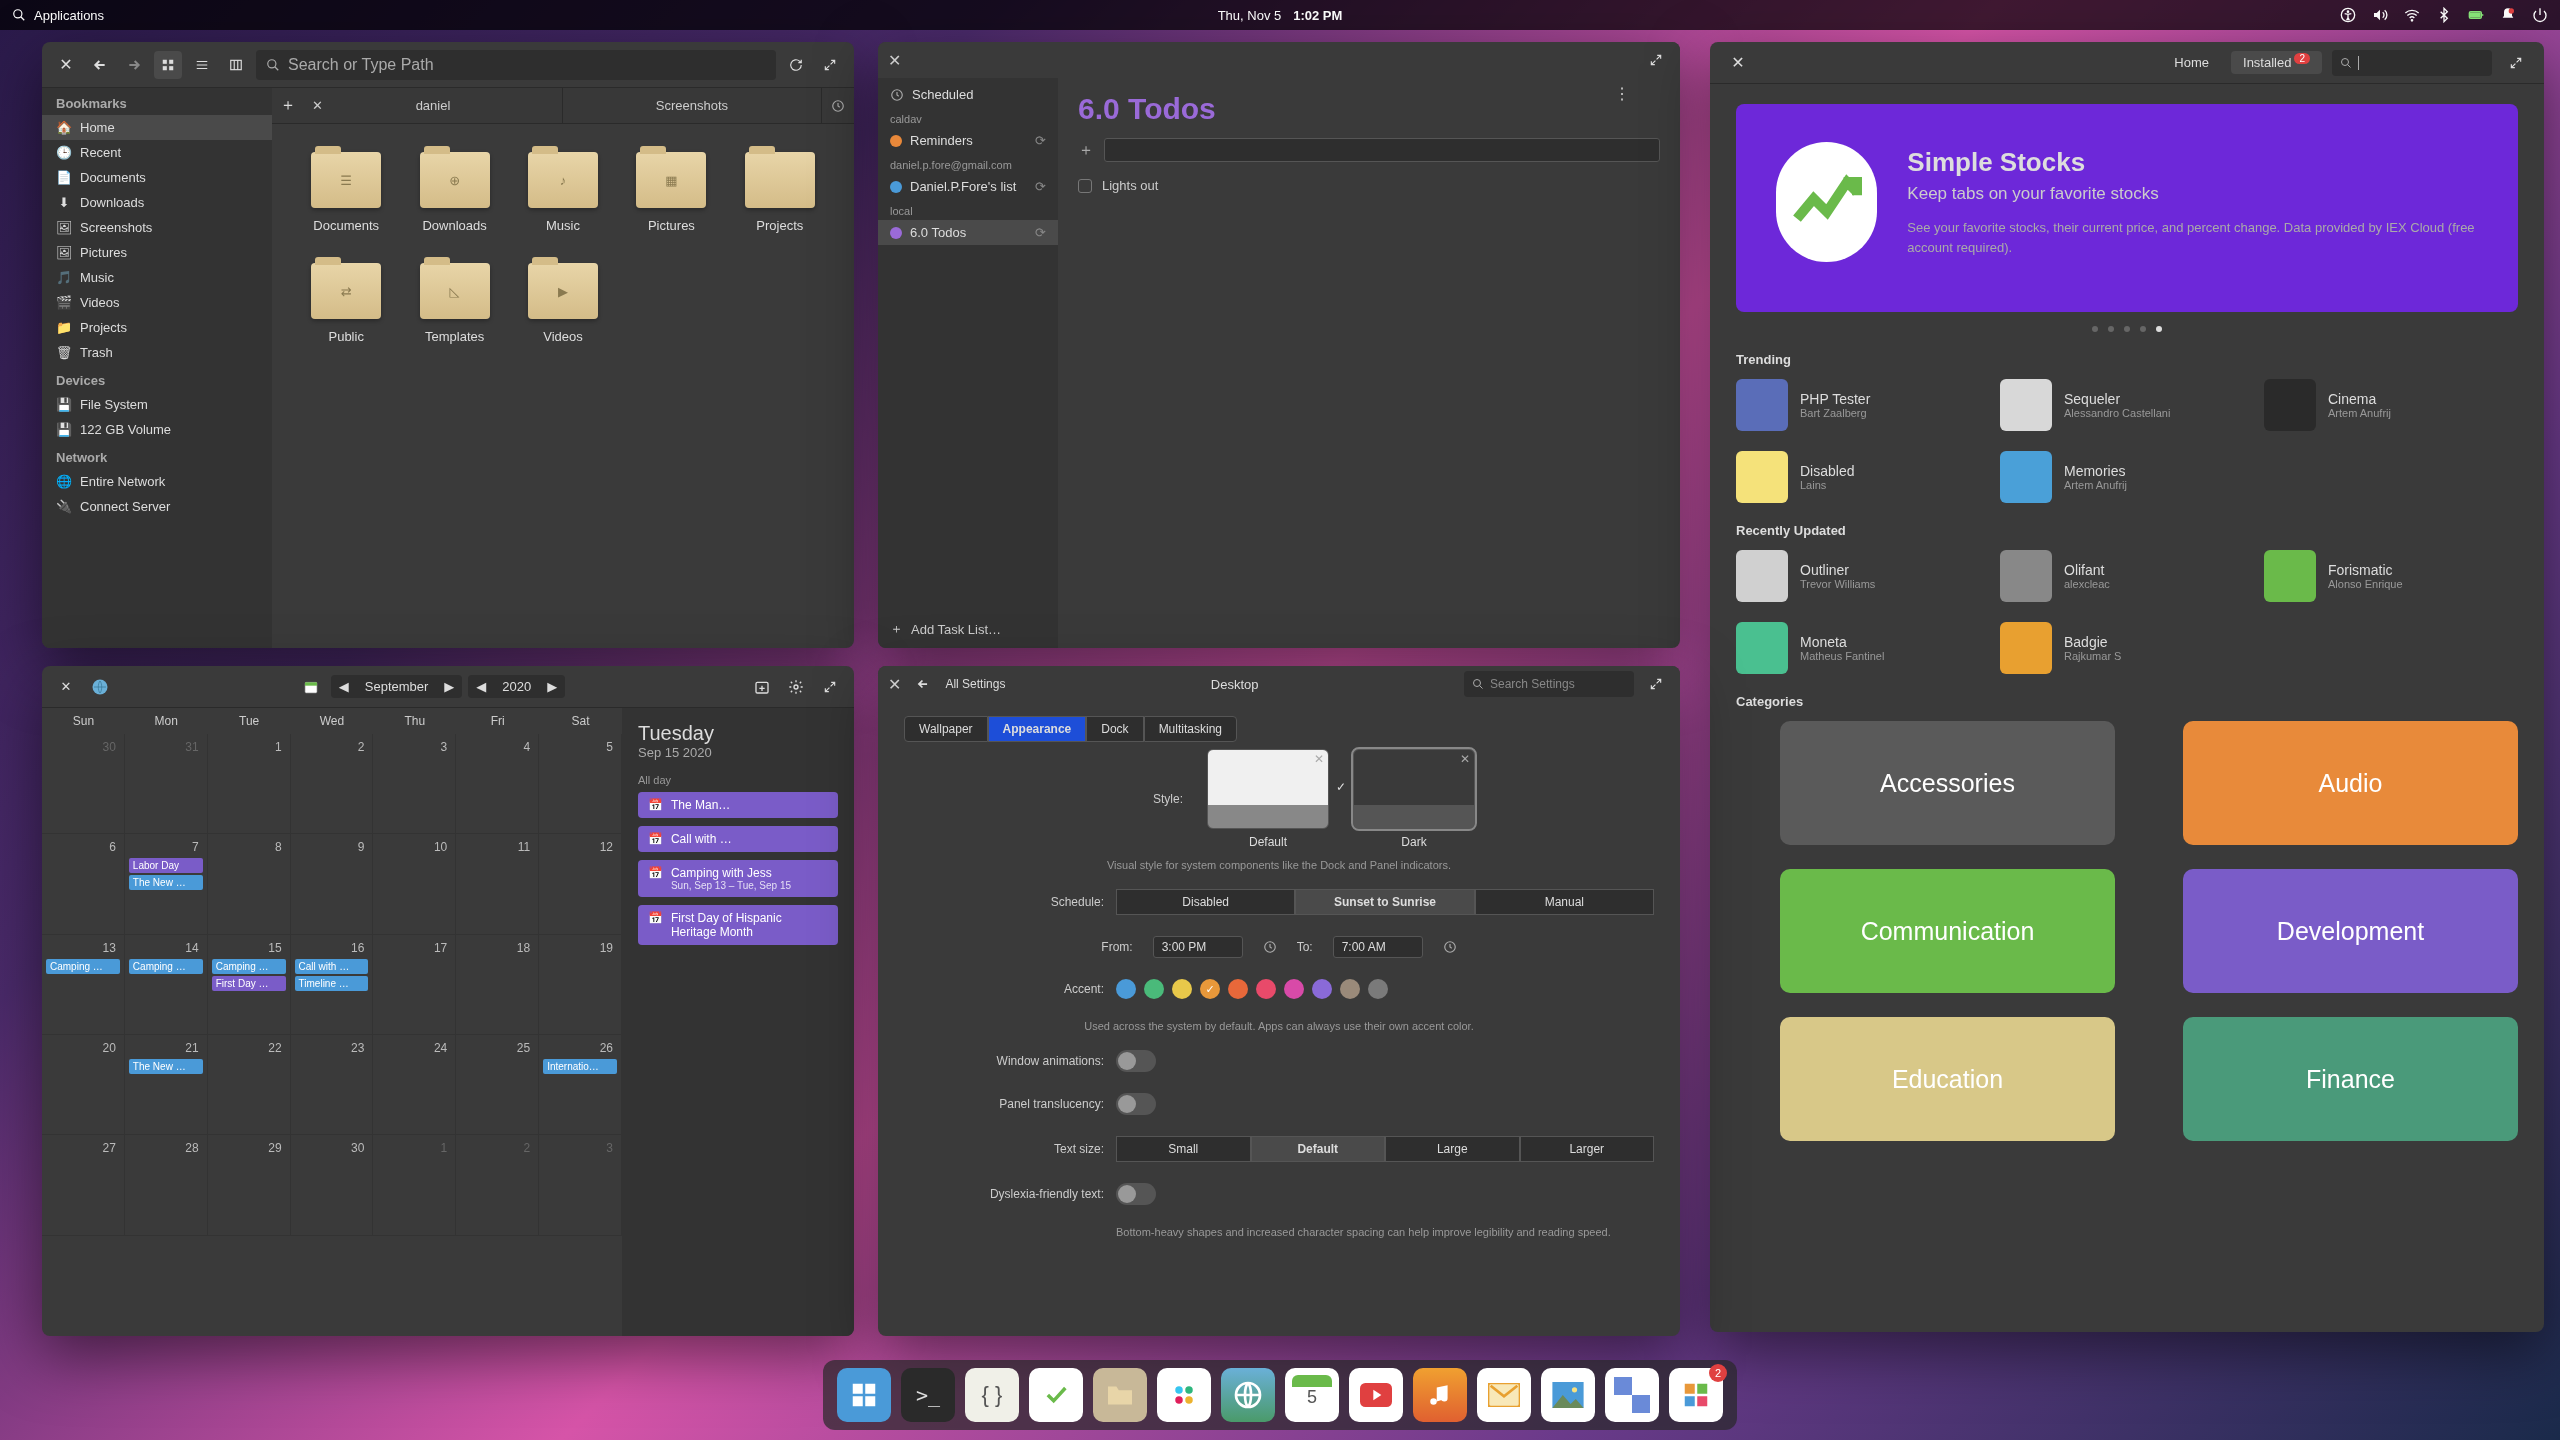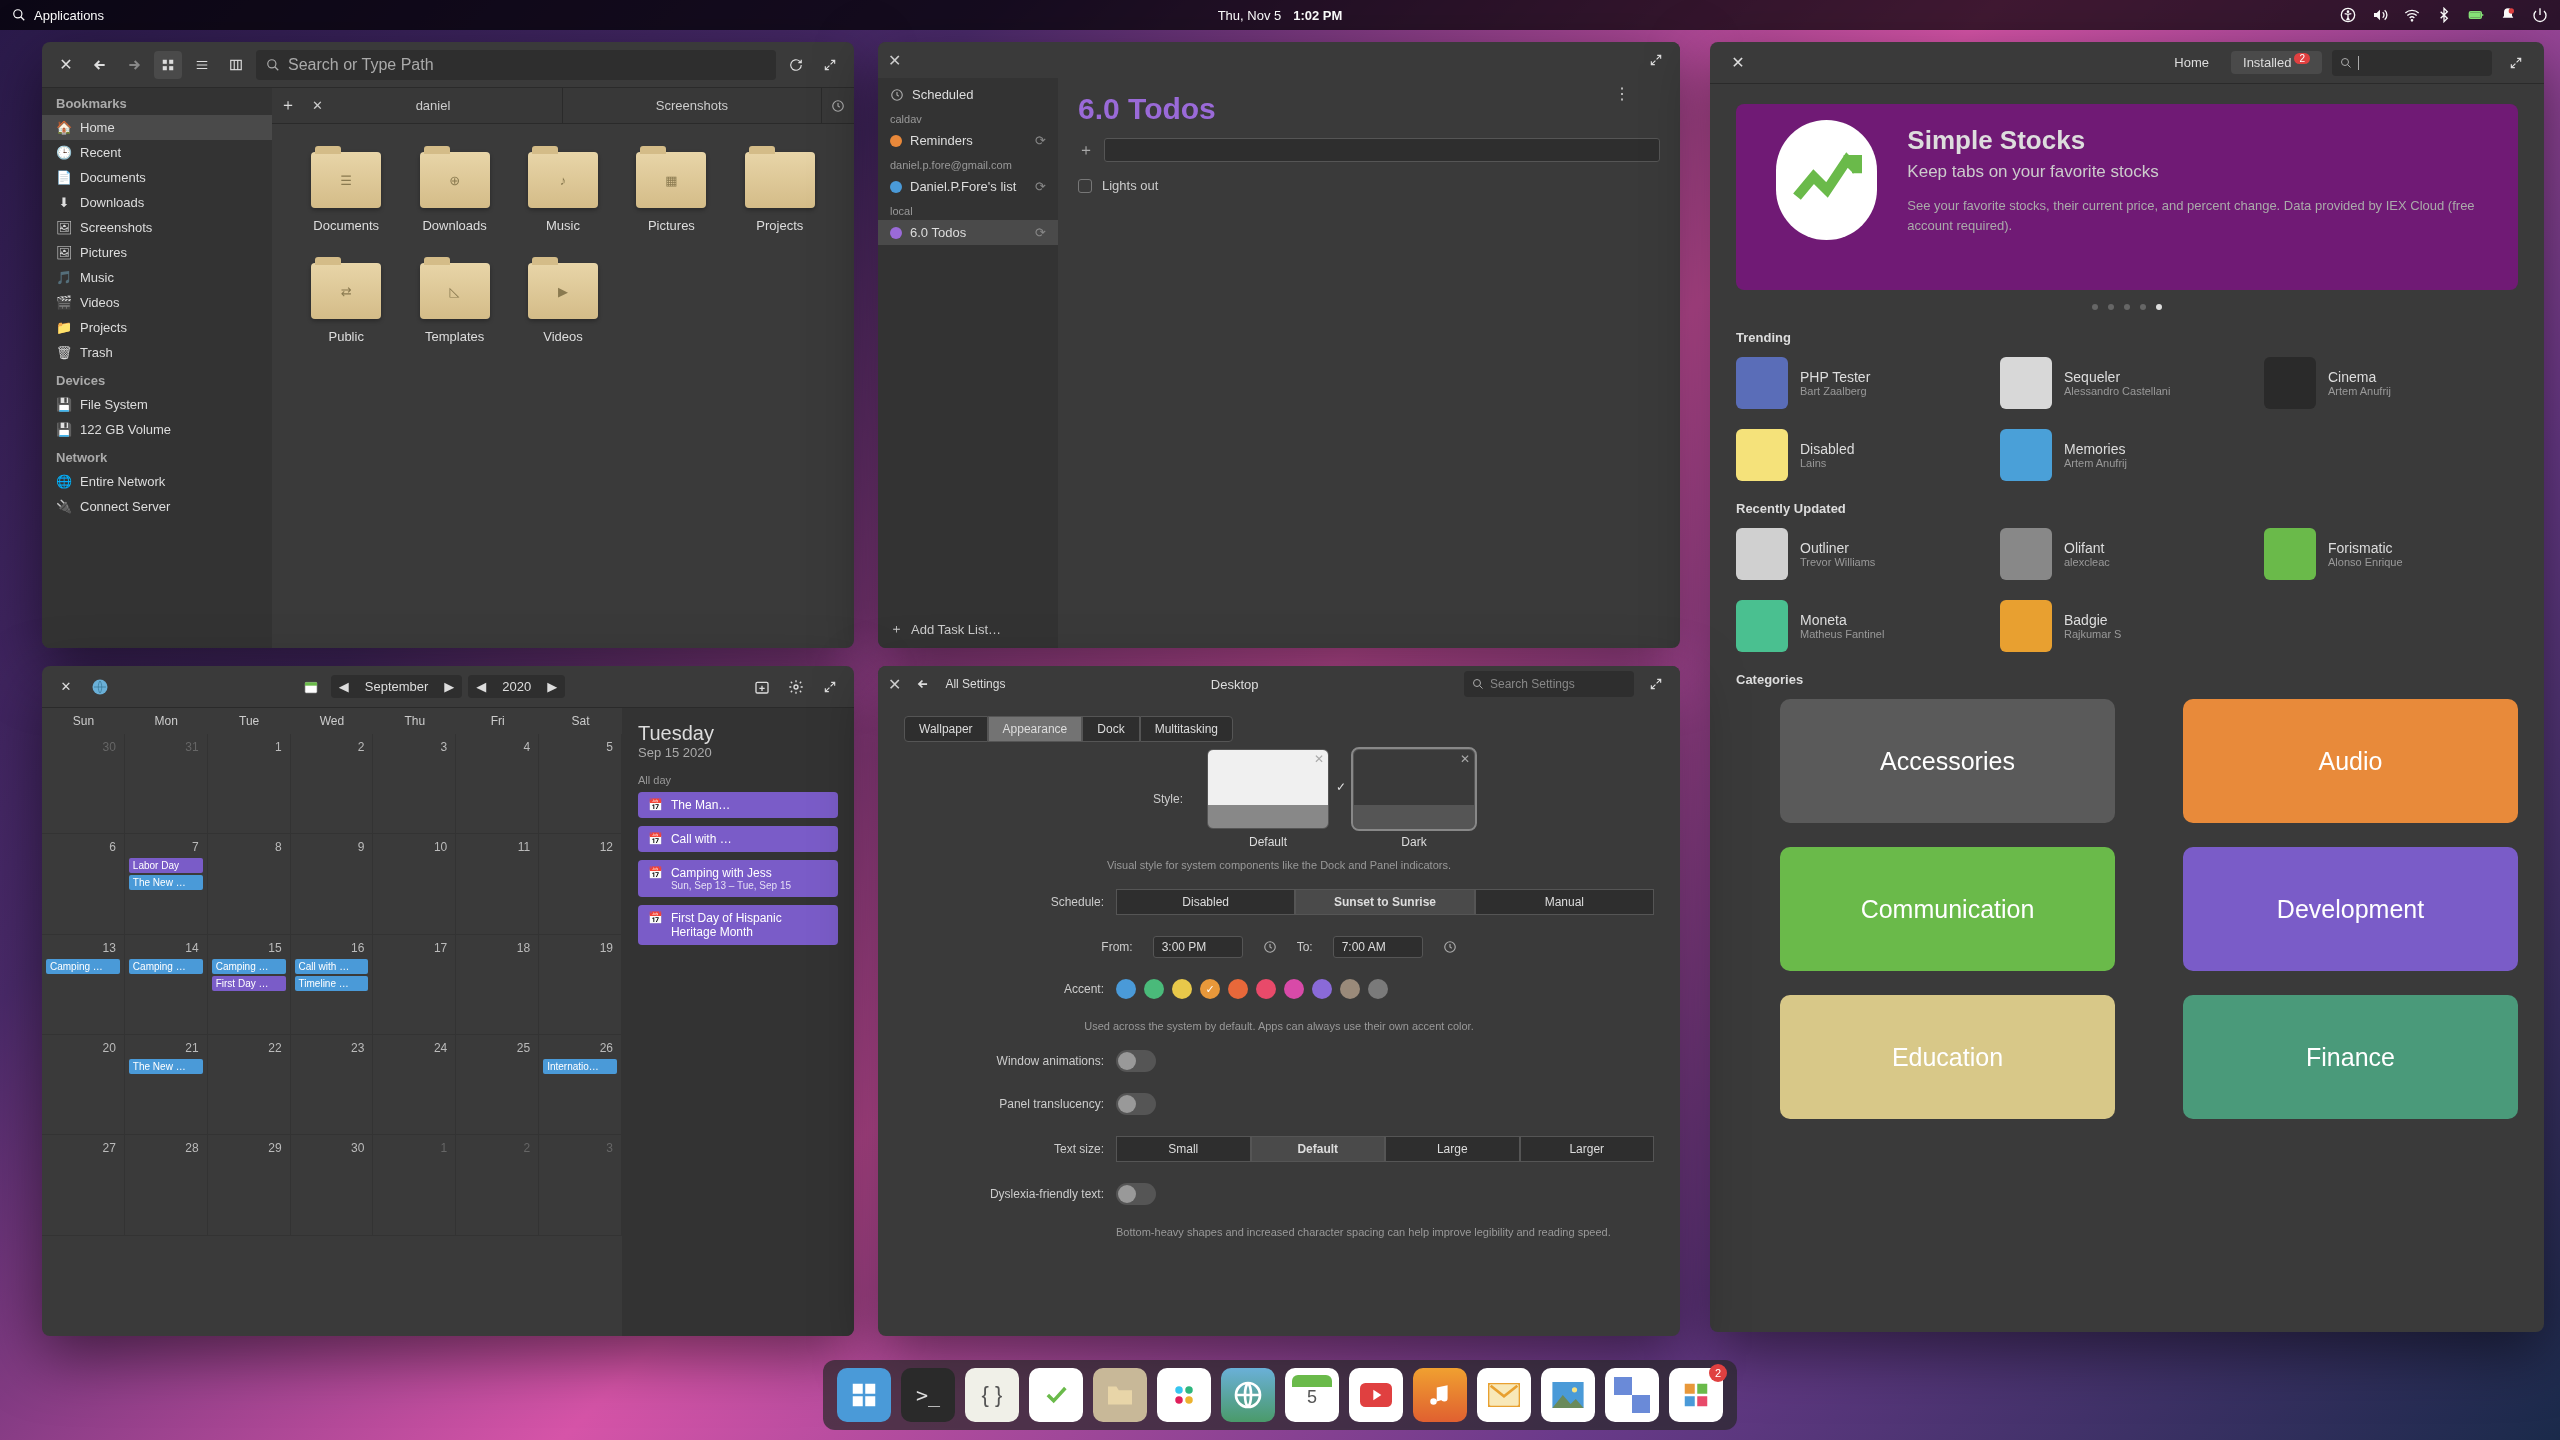--- a/index.html
+++ b/index.html
@@ -62,21 +62,21 @@
 #tasks .menu-dots { position:absolute; right:50px; top:42px; color:#ccc; }
 
 
 #apps { top:42px; left:1710px; width:834px; height:1290px; }
 #apps .toolbar { height:42px; display:flex; align-items:center; padding:0 14px; gap:10px; border-bottom:1px solid #2a2a2a; }
 #apps .pill { padding:4px 12px; border-radius:4px; font-size:13px; color:#ddd; }
 #apps .pill.active { background:#4a4a4a; }
 #apps .badge { background:#e04040; color:#fff; border-radius:8px; padding:0 5px; font-size:10px; margin-left:3px; position:relative; top:-5px; }
 #apps .search { margin-left:auto; width:160px; height:26px; background:#2e2e2e; border-radius:4px; display:flex; align-items:center; padding:0 8px; gap:6px; }
 #apps .body { flex:1; overflow-y:auto; padding:20px 26px; }
-#apps .hero { background:#701a75; border-radius:8px; padding:16px 40px 50px; display:flex; gap:30px; align-items:center; position:relative; }
+#apps .hero { background:#6d28d9; border-radius:8px; padding:38px 40px 50px; display:flex; gap:30px; align-items:center; position:relative; }
 #apps .hero-text h1 { font-size:26px; margin-bottom:6px; }
 #apps .hero-text h2 { font-size:17px; font-weight:400; color:#ccc; margin-bottom:14px; }
 #apps .hero-text p { font-size:13px; color:#aaa; line-height:1.5; }
 #apps .hero-icon { width:120px; height:120px; background:#fff; border-radius:60px; display:flex; align-items:center; justify-content:center; }
 #apps .dots { display:flex; gap:10px; justify-content:center; margin:14px 0 20px; }
 #apps .dots span { width:6px; height:6px; border-radius:50%; background:#666; }
 #apps .dots span.active { background:#ddd; }
 #apps .section-title { font-size:13px; font-weight:600; color:#ddd; margin:14px 0 12px; }
 #apps .app-grid { display:grid; grid-template-columns:repeat(3,1fr); gap:20px 10px; margin-bottom:20px; }
 #apps .app { display:flex; align-items:center; gap:12px; }
@@ -109,21 +109,21 @@
 
 
 #settings { top:666px; left:878px; width:802px; height:670px; }
 #settings .title { flex:1; text-align:center; font-size:13px; }
 #settings .search { width:170px; height:26px; background:#2e2e2e; border-radius:4px; display:flex; align-items:center; padding:0 8px; gap:6px; font-size:12px; color:#888; }
 #settings .body { flex:1; padding:14px 26px; overflow-y:auto; }
 #settings .tabs { display:flex; margin-bottom:7px; }
 #settings .tabs .t { padding:5px 14px; font-size:12px; background:#2e2e2e; border:1px solid #555; }
 #settings .tabs .t:first-child { border-radius:4px 0 0 4px; }
 #settings .tabs .t:last-child { border-radius:0 4px 4px 0; }
-#settings .tabs .t.active { background:#737373; }
+#settings .tabs .t.active { background:#1d4ed8;font-weight:bold; }
 #settings .style-row { display:flex; align-items:center; justify-content:center; gap:24px; margin-bottom:10px; }
 #settings .style-lbl { width:100px; text-align:right; font-size:12px; color:#ccc; }
 #settings .style-opt { text-align:center; font-size:12px; }
 #settings .style-thumb { width:122px; height:80px; border:1px solid #555; border-radius:6px; margin-bottom:6px; position:relative; background:#444; }
 #settings .style-thumb.sel { outline:2px solid #888; }
 #settings .hint { text-align:center; font-size:11px; color:#999; margin-bottom:18px; }
 #settings .row { display:flex; align-items:center; gap:12px; margin-bottom:21px; }
 #settings .row .lbl { width:200px; text-align:right; font-size:12px; color:#ccc; }
 #settings .seg4 { display:flex; flex:1; }
 #settings .seg4 .b { flex:1; text-align:center; padding:5px; font-size:12px; background:#2e2e2e; border:1px solid #555; }

